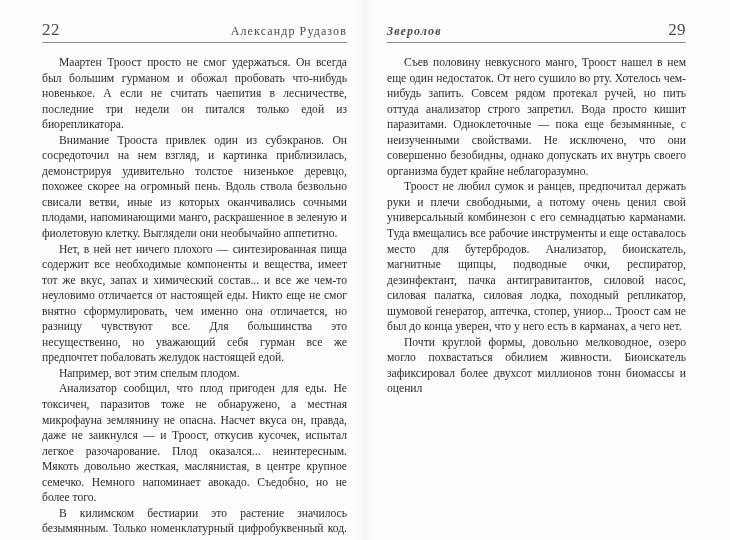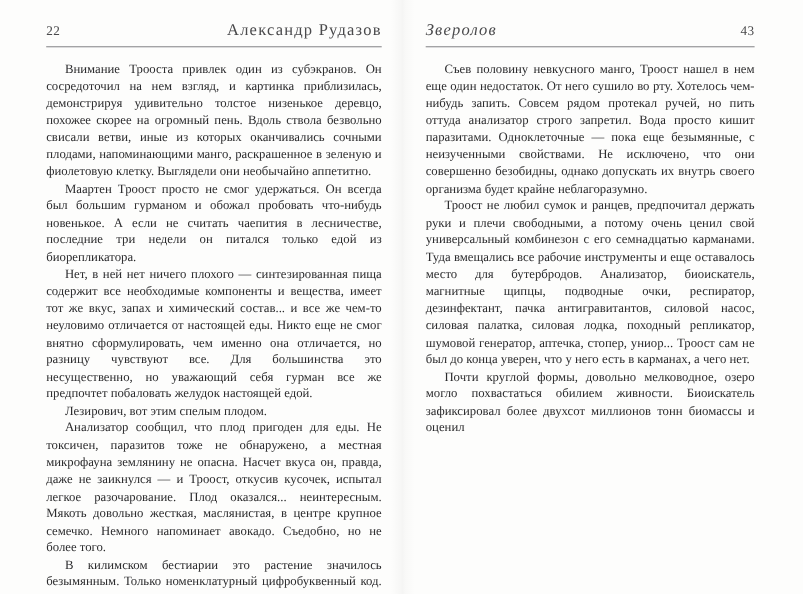--- a/index.html
+++ b/index.html
@@ -54,30 +54,30 @@
     display: flex;
     align-items: baseline;
     justify-content: space-between;
     height: 24px;
     margin-top: 20px;
     font-size: 11.5px;
     letter-spacing: 0.6px;
     color: #4a4a4c;
   }
   .running-head .folio {
-    font-size: 12px;
+    font-size: 17px;
     letter-spacing: 0.4px;
     color: #4a4a4c;
   }
   .running-head .title {
-    font-size: 15px;
+    font-size: 12px;
     letter-spacing: 1.1px;
     color: #4a4a4c;
   }
-  .running-head .title.italic { font-style: italic; }
+  .running-head .title.italic { font-style: italic; font-weight: bold; }
 
   .head-rule {
     height: 1px;
     background: #8d8d90;
     margin-top: -2px;
     margin-bottom: 12px;
   }
 
   .body-text {
     font-size: 11.6px;
@@ -101,34 +101,34 @@
   <div id="gutter-shadow"></div>
 
   <div class="page page-left">
     <div class="running-head">
       <span class="folio">22</span>
       <span class="title">Александр Рудазов</span>
     </div>
     <div class="head-rule"></div>
 
     <div class="body-text">
+      <p>Маартен Троост просто не смог удержаться. Он всегда был большим гурманом и обожал пробовать что-нибудь новенькое. А если не считать чаепития в лесничестве, последние три недели он питался только едой из биорепликатора.</p>
       <p>Внимание Трооста привлек один из субэкранов. Он сосредоточил на нем взгляд, и картинка приблизилась, демонстрируя удивительно толстое низенькое деревцо, похожее скорее на огромный пень. Вдоль ствола безвольно свисали ветви, иные из которых оканчивались сочными плодами, напоминающими манго, раскрашенное в зеленую и фиолетовую клетку. Выглядели они необычайно аппетитно.</p>
-      <p>Маартен Троост просто не смог удержаться. Он всегда был большим гурманом и обожал пробовать что-нибудь новенькое. А если не считать чаепития в лесничестве, последние три недели он питался только едой из биорепликатора.</p>
       <p>Нет, в ней нет ничего плохого — синтезированная пища содержит все необходимые компоненты и вещества, имеет тот же вкус, запах и химический состав... и все же чем-то неуловимо отличается от настоящей еды. Никто еще не смог внятно сформулировать, чем именно она отличается, но разницу чувствуют все. Для большинства это несущественно, но уважающий себя гурман все же предпочтет побаловать желудок настоящей едой.</p>
-      <p>Лезирович, вот этим спелым плодом.</p>
+      <p>Например, вот этим спелым плодом.</p>
       <p>Анализатор сообщил, что плод пригоден для еды. Не токсичен, паразитов тоже не обнаружено, а местная микрофауна землянину не опасна. Насчет вкуса он, правда, даже не заикнулся — и Троост, откусив кусочек, испытал легкое разочарование. Плод оказался... неинтересным. Мякоть довольно жесткая, маслянистая, в центре крупное семечко. Немного напоминает авокадо. Съедобно, но не более того.</p>
       <p>В килимском бестиарии это растение значилось безымянным. Только номенклатурный цифробуквенный код. Следовательно, Троост имел право дать ему название — как первый, вступивший с данной особью в близкий контакт.</p>
 
     </div>
   </div>
 
   <div class="page page-right">
     <div class="running-head">
       <span class="title italic">Зверолов</span>
-      <span class="folio">43</span>
+      <span class="folio">29</span>
     </div>
     <div class="head-rule"></div>
 
     <div class="body-text">
       <p>Съев половину невкусного манго, Троост нашел в нем еще один недостаток. От него сушило во рту. Хотелось чем-нибудь запить. Совсем рядом протекал ручей, но пить оттуда анализатор строго запретил. Вода просто кишит паразитами. Одноклеточные — пока еще безымянные, с неизученными свойствами. Не исключено, что они совершенно безобидны, однако допускать их внутрь своего организма будет крайне неблагоразумно.</p>
       <p>Троост не любил сумок и ранцев, предпочитал держать руки и плечи свободными, а потому очень ценил свой универсальный комбинезон с его семнадцатью карманами. Туда вмещались все рабочие инструменты и еще оставалось место для бутербродов. Анализатор, биоискатель, магнитные щипцы, подводные очки, респиратор, дезинфектант, пачка антигравитантов, силовой насос, силовая палатка, силовая лодка, походный репликатор, шумовой генератор, аптечка, стопер, униор... Троост сам не был до конца уверен, что у него есть в карманах, а чего нет.</p>
       <p>Почти круглой формы, довольно мелководное, озеро могло похвастаться обилием живности. Биоискатель зафиксировал более двухсот миллионов тонн биомассы и оценил</p>
     </div>
   </div>
 

